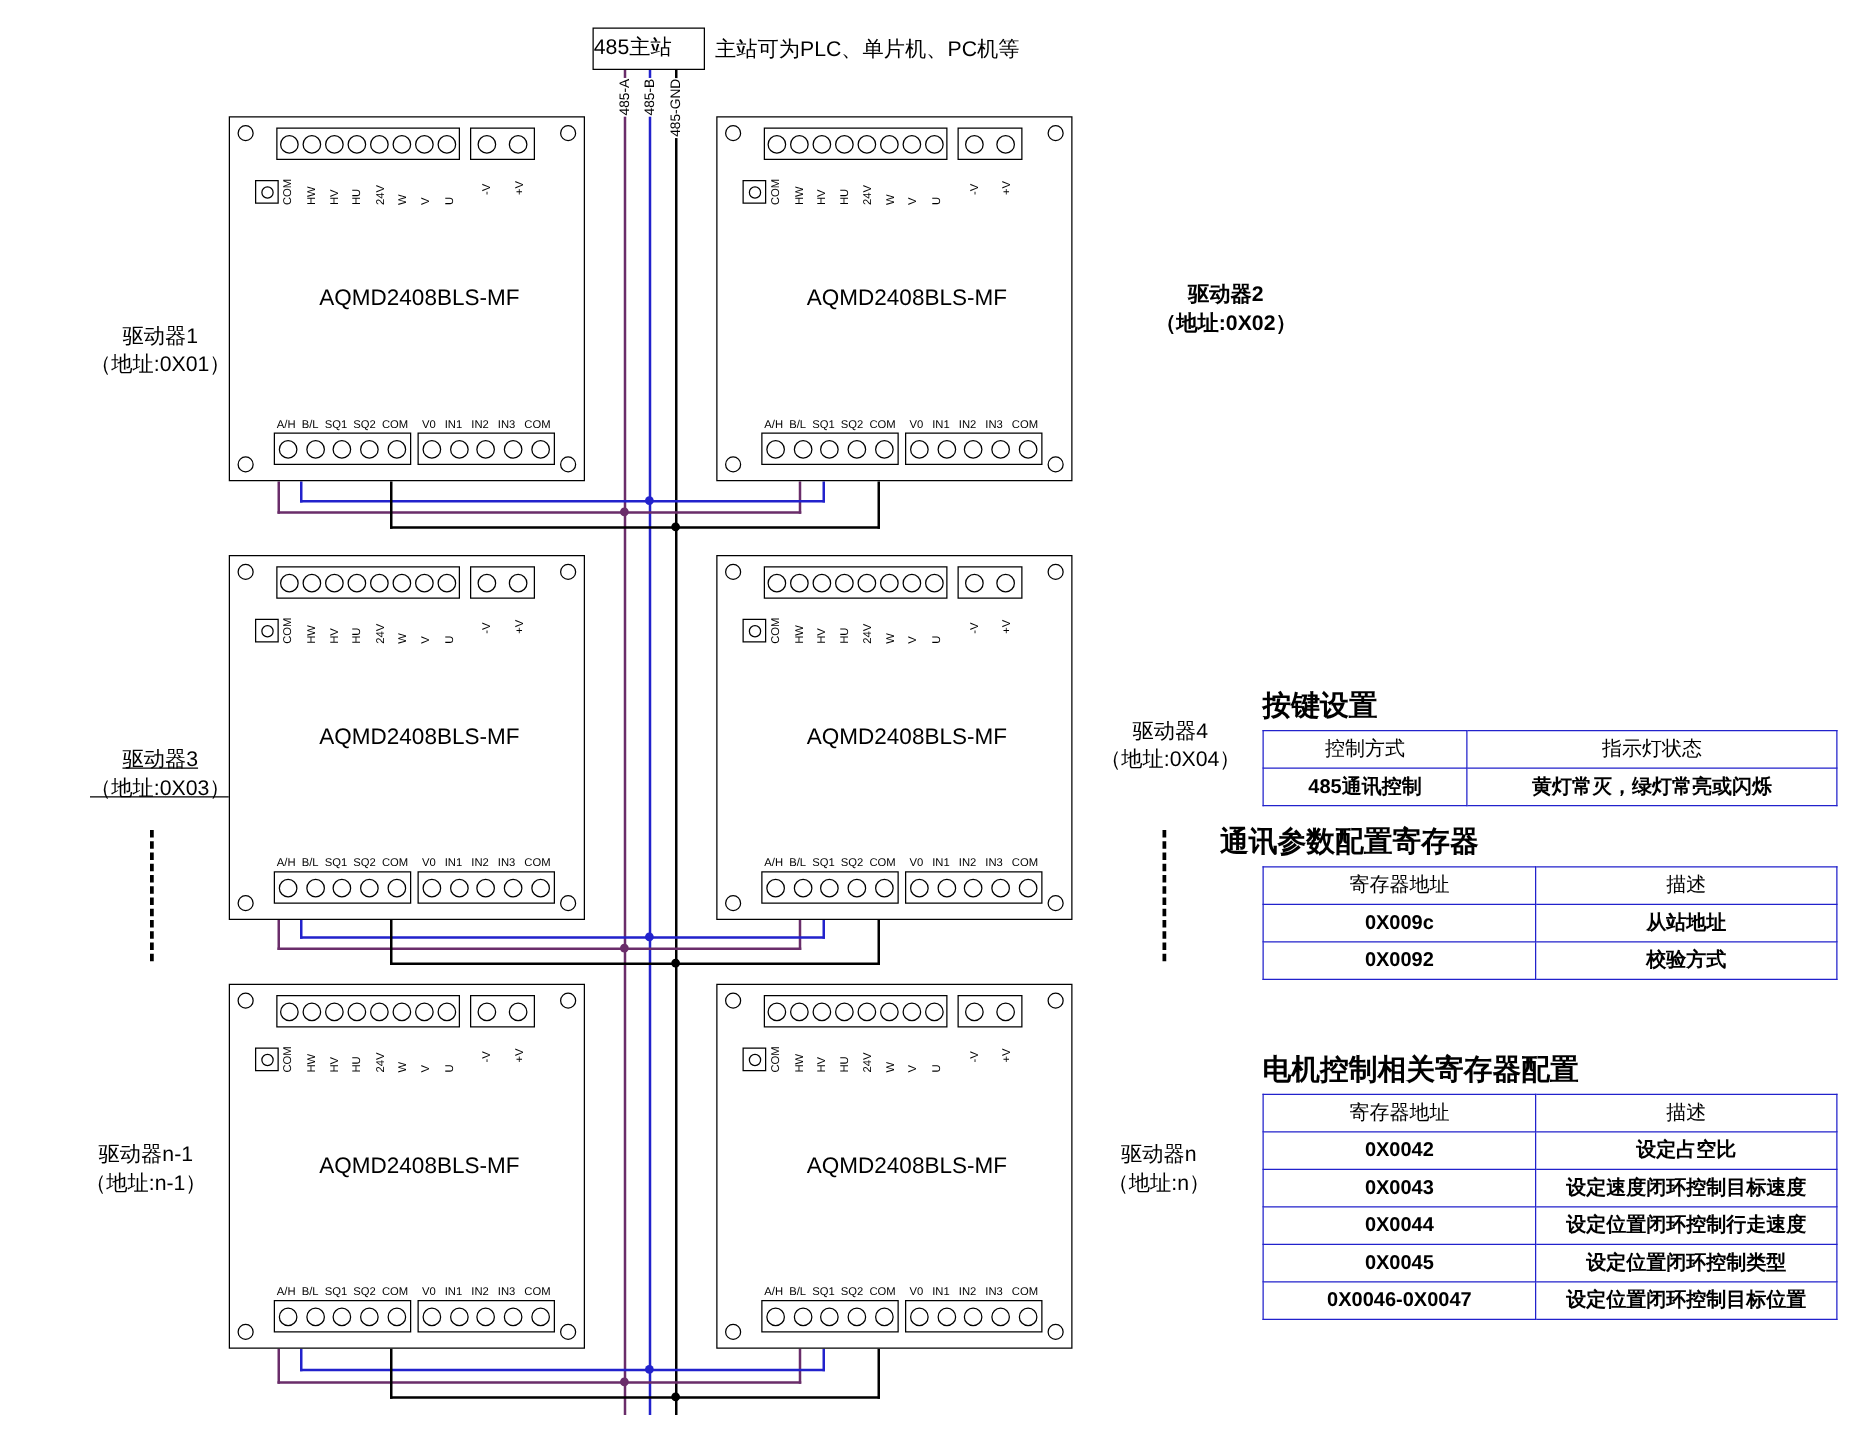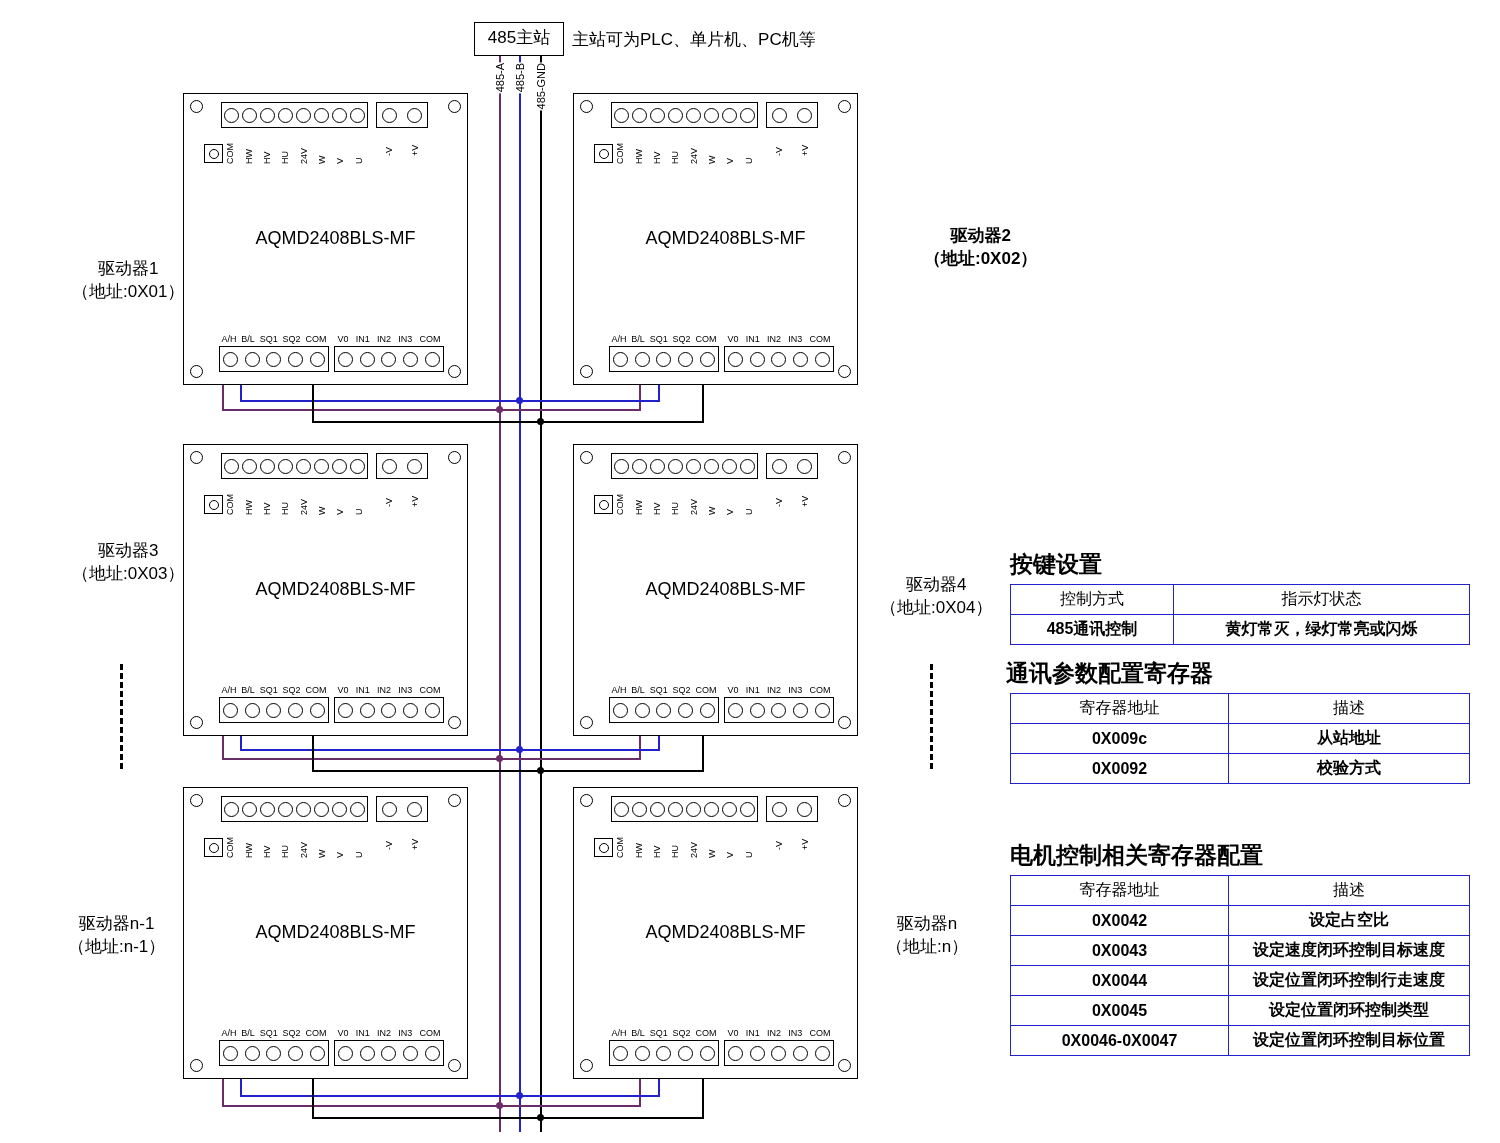--- a/index.html
+++ b/index.html
@@ -11,21 +11,21 @@
     position:relative;
     overflow:hidden;
   }
   .abs{position:absolute;}
 
   
   .master-box{
     border:1px solid #000;
     background:#fff;
     font-size:17px;
-    text-align:center;
+    text-align:left;
     line-height:30px;
     width:88px;height:32px;
     z-index:6;
   }
   .master-note{font-size:17px;white-space:nowrap;}
 
   
   .module{
     border:1.5px solid #000;
     background:#fff;
@@ -348,21 +348,21 @@
     <span>COM</span>
   </div>
   <div class="conn" style="left:150px;top:252px;width:110px;height:26px;">
     <span class="pin"></span>
       <span class="pin"></span>
       <span class="pin"></span>
       <span class="pin"></span>
       <span class="pin"></span>
   </div>
 </div>
-<div class="abs caption" style="left:72px;top:539px;">
+<div class="abs caption" style="left:72px;top:596px;text-decoration:underline;">
   <div>驱动器3</div>
   <div>（地址:0X03）</div>
 </div>
 
 <div class="abs module" style="left:573px;top:444px;">
   <div class="mount tl"></div>
   <div class="mount tr"></div>
   <div class="mount bl"></div>
   <div class="mount br"></div>
   <div class="sq-mount">
@@ -624,21 +624,21 @@
     <td style="width:150px;">控制方式</td>
     <td>指示灯状态</td>
   </tr>
   <tr>
     <td>485通讯控制</td>
     <td>黄灯常灭，绿灯常亮或闪烁</td>
   </tr>
 </tbody>
   </table>
 
-<div class="abs sect-title" style="left:1006px;top:658px;">通讯参数配置寄存器</div>
+<div class="abs sect-title" style="left:976px;top:658px;">通讯参数配置寄存器</div>
 <table class="tbl abs" style="left:1010px;top:693px;width:460px;">
   <tbody>
       <tr>
     <td style="width:205px;">寄存器地址</td>
     <td>描述</td>
   </tr>
   <tr>
     <td>0X009c</td>
     <td>从站地址</td>
   </tr>

